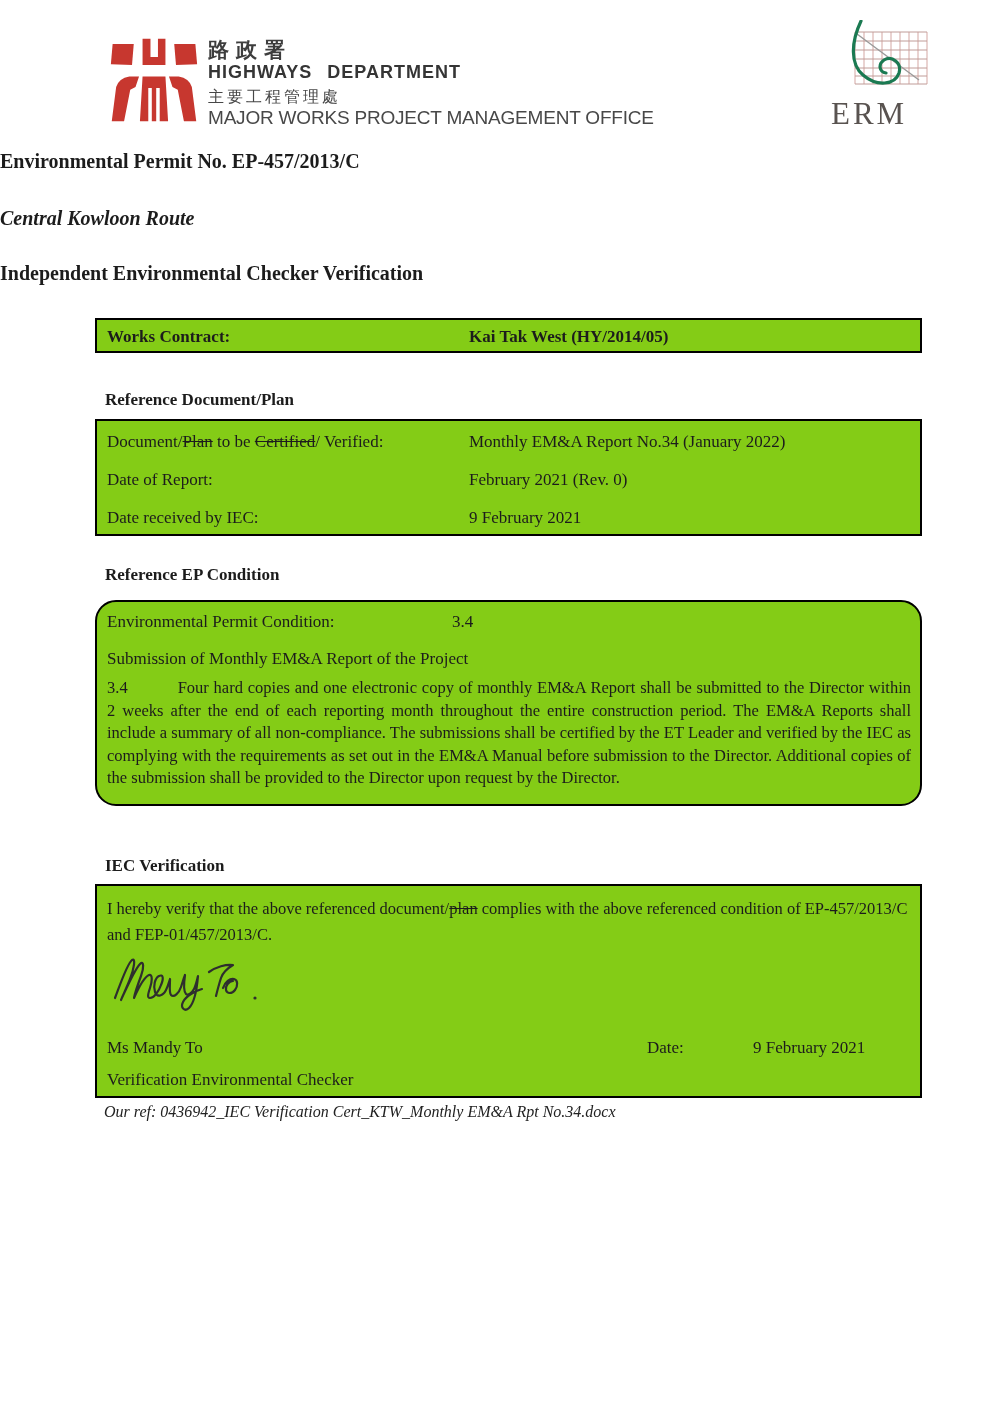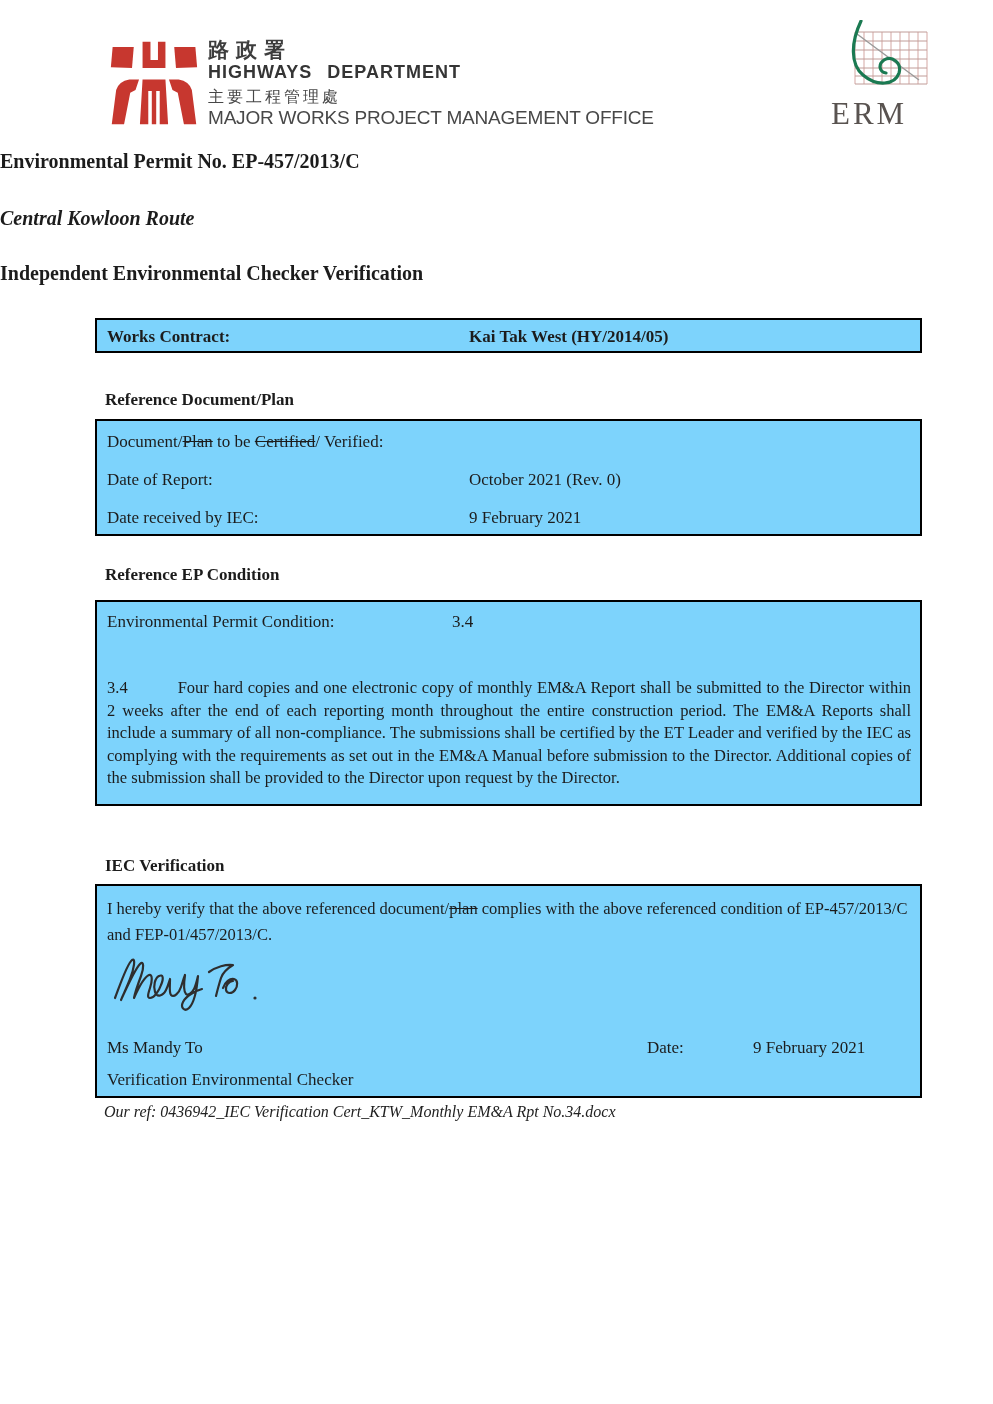--- a/index.html
+++ b/index.html
@@ -1,50 +1,50 @@
 <!DOCTYPE html>
 <html><head>
 <meta charset="utf-8">
 <style>
   html,body{margin:0;padding:0;background:#ffffff;}
   .page{position:relative;width:993px;height:1404px;background:#ffffff;overflow:hidden;
         font-family:"Liberation Serif", serif;color:#1c1c1c;}
 
   
-  .hyd{position:absolute;left:110px;top:36px;display:flex;align-items:center;}
+  .hyd{position:absolute;left:110px;top:36px;display:flex;align-items:flex-start;}
   .hyd-emblem{width:88px;height:88px;flex:0 0 auto;}
   .hyd-text{margin-left:10px;padding-top:2px;font-family:"Liberation Sans", sans-serif;}
   .hyd-zh1{font-size:21px;letter-spacing:7px;color:#3d3d3d;font-weight:bold;line-height:1.1;}
   .hyd-en1{font-size:18px;font-weight:bold;color:#353535;letter-spacing:1px;word-spacing:9px;line-height:1.2;margin-top:1px;}
   .hyd-zh2{font-size:16px;color:#474747;letter-spacing:3px;margin-top:4px;line-height:1.1;}
   .hyd-en2{font-size:19px;color:#484848;margin-top:3px;letter-spacing:-0.2px;line-height:1.1;}
 
   .erm{position:absolute;left:831px;top:20px;width:120px;}
   .erm-mark{width:104px;height:78px;display:block;}
   .erm-word{font-family:"Liberation Serif", serif;font-size:31px;color:#595350;letter-spacing:3px;line-height:1;margin-top:0px;}
 
   
   .title{position:absolute;left:0;right:0;font-weight:bold;font-size:20px;}
   .title-1{top:150px;} .title-2{top:207px;font-style:italic;} .title-3{top:262px;}
 
   
-  .box{position:absolute;left:95px;width:827px;border:2px solid #000;box-sizing:border-box;background:#7dd3fc;}
+  .box{position:absolute;left:95px;width:827px;border:2px solid #000;box-sizing:border-box;background:#84cc16;}
   .sec-heading{position:absolute;left:105px;font-weight:bold;font-size:17px;}
 
   .wc-box{top:318px;height:35px;}
   .row-label{position:absolute;left:10px;font-size:17px;white-space:nowrap;}
   .row-value{position:absolute;left:372px;font-size:17px;white-space:nowrap;}
   .bold{font-weight:bold;}
   .strike{text-decoration:line-through;margin-top:20px;}
 
   .h-rdp{top:390px;}
   .rdp-box{top:419px;height:117px;font-size:17px;}
 
   .h-epc{top:565px;}
-  .epc-box{top:600px;height:206px;font-size:16.5px;}
+  .epc-box{top:600px;height:206px;font-size:16.5px;border-radius:21px;}
   .epc-value{left:355px;}
   .clause{position:absolute;left:10px;right:9px;top:75px;line-height:22.5px;text-align:justify;}
   .clause-gap{display:inline-block;width:50px;}
 
   .h-iec{top:856px;}
   .iec-box{top:884px;height:214px;font-size:16.5px;}
   .iec-statement{position:absolute;left:10px;right:10px;top:10px;line-height:26px;}
   .signature{position:absolute;left:12px;top:62px;width:200px;height:68px;}
   .sig-name{top:152px;}
   .iec-box .abs-line{position:absolute;font-size:17px;white-space:nowrap;}
@@ -108,33 +108,35 @@
   <div class="title title-3">Independent Environmental Checker Verification</div>
 
   <div class="box wc-box">
     <span class="row-label bold" style="top:7px;">Works Contract:</span>
     <span class="row-value bold" style="top:7px;">Kai Tak West (HY/2014/05)</span>
   </div>
 
   <div class="sec-heading h-rdp">Reference Document/Plan</div>
   <div class="box rdp-box">
     <span class="row-label" style="top:11px;"><span>Document/</span><span class="strike">Plan</span><span> to be </span><span class="strike">Certified</span><span>/ Verified:</span></span>
+    <span class="row-value" style="top:11px;">Monthly EM&amp;A Report No.34 (January 2022)</span>
 
     <span class="row-label" style="top:49px;">Date of Report:</span>
-    <span class="row-value" style="top:49px;">October 2021 (Rev. 0)</span>
+    <span class="row-value" style="top:49px;">February 2021 (Rev. 0)</span>
 
     <span class="row-label" style="top:87px;">Date received by IEC:</span>
     <span class="row-value" style="top:87px;">9 February 2021</span>
   </div>
 
   <div class="sec-heading h-epc">Reference EP Condition</div>
   <div class="box epc-box">
     <span class="row-label" style="top:10px;">Environmental Permit Condition:</span>
     <span class="row-value epc-value" style="top:10px;">3.4</span>
 
+    <span class="row-label" style="top:47px;">Submission of Monthly EM&amp;A Report of the Project</span>
 
     <div class="clause"><span>3.4</span><span class="clause-gap"></span><span>Four hard copies and one electronic copy of monthly EM&amp;A Report shall be submitted to the Director within 2 weeks after the end of each reporting month throughout the entire construction period. The EM&amp;A Reports shall include a summary of all non-compliance. The submissions shall be certified by the ET Leader and verified by the IEC as complying with the requirements as set out in the EM&amp;A Manual before submission to the Director. Additional copies of the submission shall be provided to the Director upon request by the Director.</span></div>
   </div>
 
   <div class="sec-heading h-iec">IEC Verification</div>
   <div class="box iec-box">
     <div class="iec-statement"><span>I hereby verify that the above referenced document/</span><span class="strike">plan</span><span> complies with the above referenced condition of EP-457/2013/C and FEP-01/457/2013/C.</span></div>
 
     <svg class="signature" viewBox="0 0 200 68" xmlns="http://www.w3.org/2000/svg">
       <g fill="none" stroke="#2e2e2e" stroke-width="2.2" stroke-linecap="round" stroke-linejoin="round">

